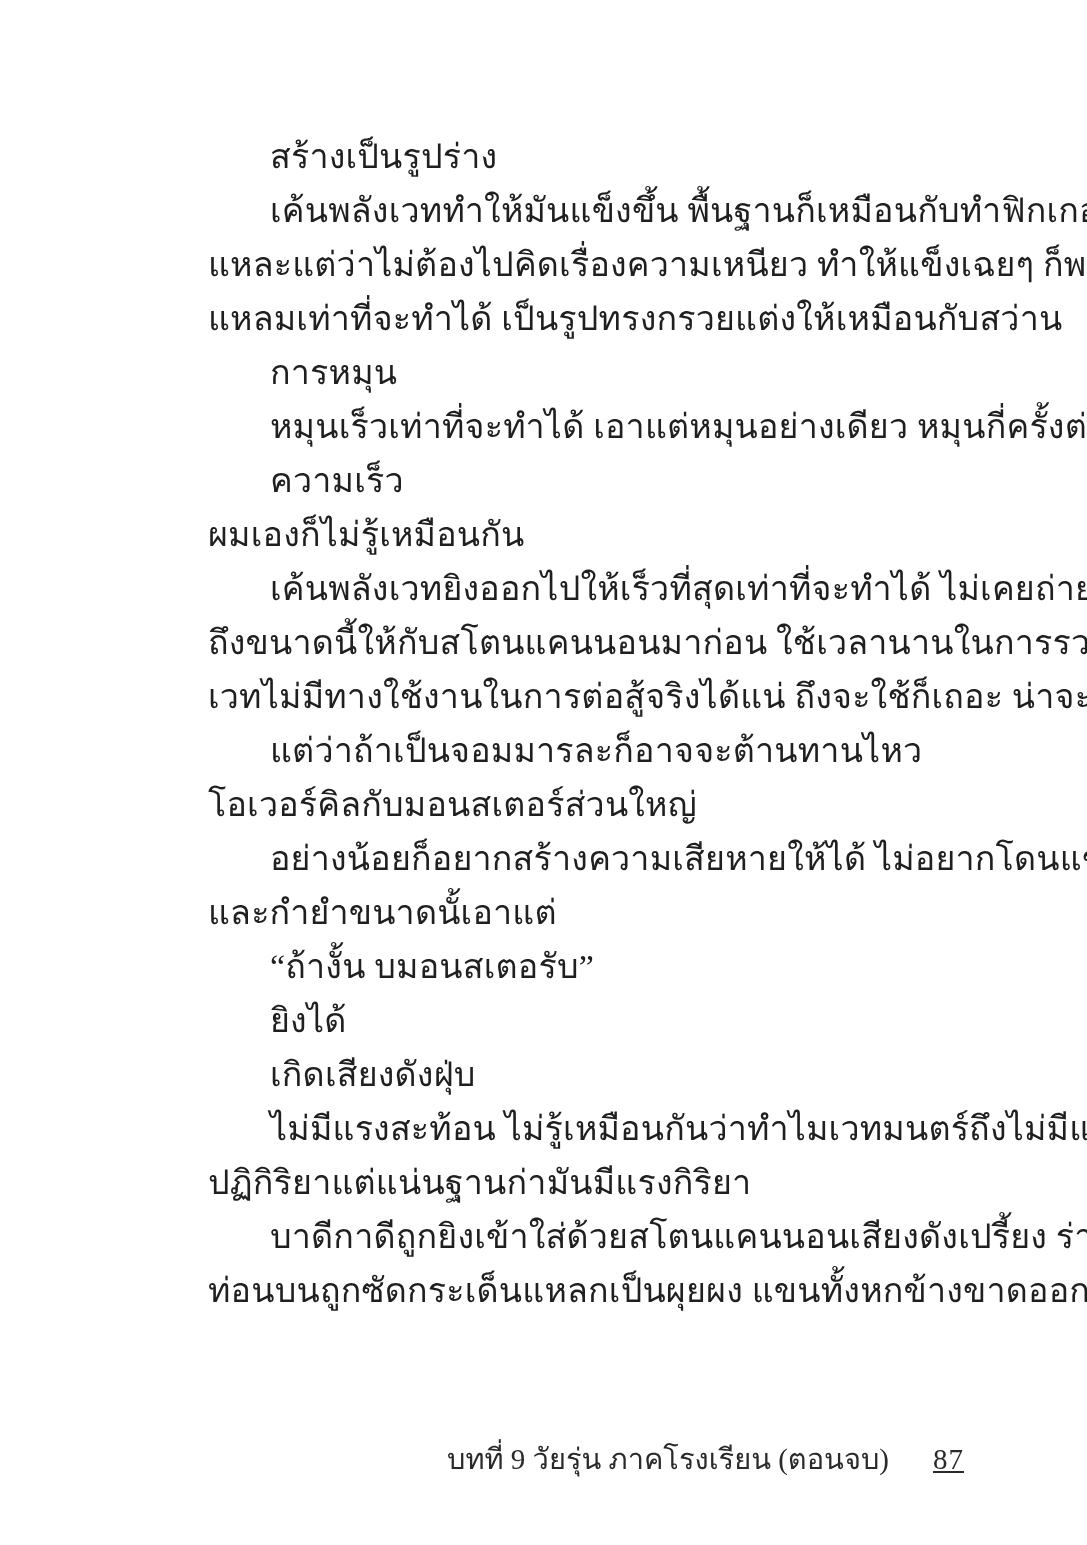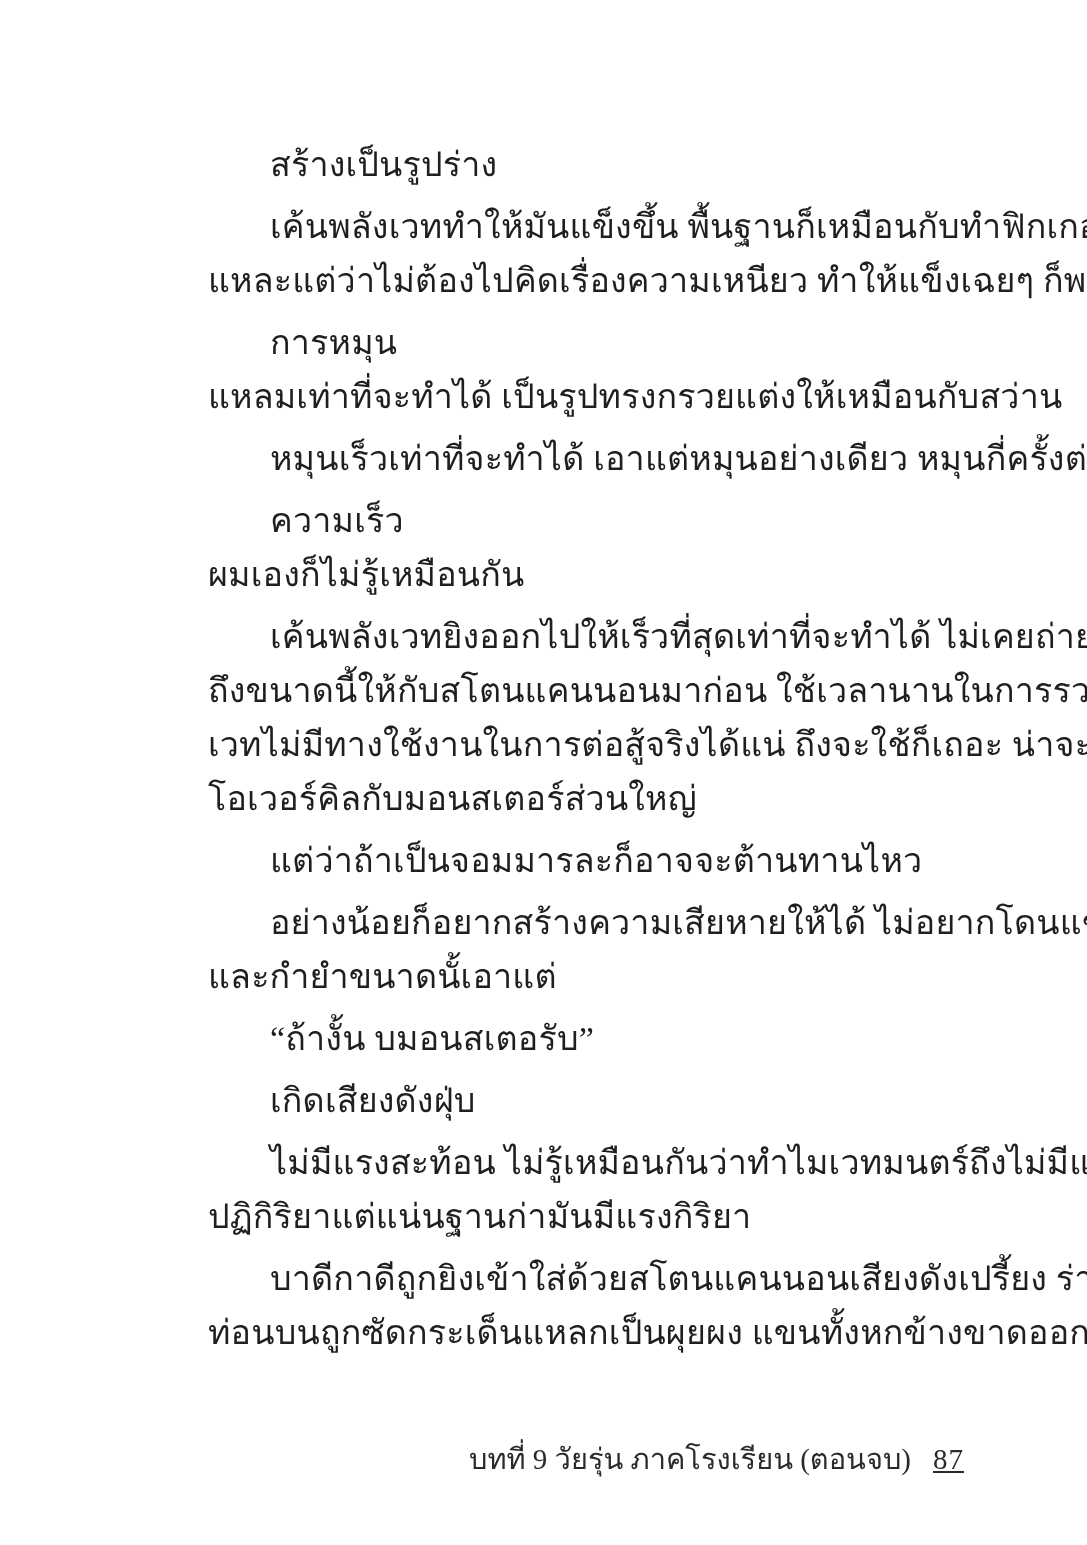--- a/index.html
+++ b/index.html
@@ -25,62 +25,62 @@
     line-height: 54px;
     color: #1f1f1f;
     letter-spacing: 0.2px;
   }
   .text-line {
     height: 54px;
     white-space: nowrap;
   }
   .text-line.indent {
     padding-left: 62px;
-    margin-top: 8px;
   }
   .page-footer {
     position: absolute;
     left: 208px;
     top: 1436px;
     width: 756px;
     text-align: right;
     font-size: 29px;
     color: #2a2a2a;
     white-space: nowrap;
   }
   .footer-chapter {
-    margin-right: 22px;
+    margin-right: 44px;
   }
   .footer-pagenum {
     letter-spacing: 1px;
     text-decoration: underline;
   }
 </style>
 </head>
 <body>
 
 <div class="page">
 
   <div class="page-body">
     <div class="text-line indent">สร้างเป็นรูปร่าง</div>
     <div class="text-line indent">เค้นพลังเวททำให้มันแข็งขึ้น พื้นฐานก็เหมือนกับทำฟิกเกอร์น่ะ</div>
     <div class="text-line">แหละแต่ว่าไม่ต้องไปคิดเรื่องความเหนียว ทำให้แข็งเฉยๆ ก็พอ ทำให้มัน</div>
+    <div class="text-line">แหลมเท่าที่จะทำได้ เป็นรูปทรงกรวยแต่งให้เหมือนกับสว่าน</div>
     <div class="text-line indent">การหมุน</div>
-    <div class="text-line">แหลมเท่าที่จะทำได้ เป็นรูปทรงกรวยแต่งให้เหมือนกับสว่าน</div>
     <div class="text-line indent">หมุนเร็วเท่าที่จะทำได้ เอาแต่หมุนอย่างเดียว หมุนกี่ครั้งต่อวินาที</div>
     <div class="text-line indent">ความเร็ว</div>
     <div class="text-line">ผมเองก็ไม่รู้เหมือนกัน</div>
     <div class="text-line indent">เค้นพลังเวทยิงออกไปให้เร็วที่สุดเท่าที่จะทำได้ ไม่เคยถ่ายพลังเวท</div>
     <div class="text-line">ถึงขนาดนี้ให้กับสโตนแคนนอนมาก่อน ใช้เวลานานในการรวบรวมพลัง</div>
     <div class="text-line">เวทไม่มีทางใช้งานในการต่อสู้จริงได้แน่ ถึงจะใช้ก็เถอะ น่าจะเป็นการทำ</div>
+    <div class="text-line indent">แต่ว่าถ้าเป็นจอมมารละก็อาจจะต้านทานไหว</div>
     <div class="text-line">โอเวอร์คิลกับมอนสเตอร์ส่วนใหญ่</div>
-    <div class="text-line indent">แต่ว่าถ้าเป็นจอมมารละก็อาจจะต้านทานไหว</div>
     <div class="text-line indent">อย่างน้อยก็อยากสร้างความเสียหายให้ได้ ไม่อยากโดนแขนที่หนา</div>
     <div class="text-line">และกำยำขนาดนั้เอาแต่</div>
     <div class="text-line indent">“ถ้างั้น บมอนสเตอรับ”</div>
+    <div class="text-line indent">ยิงได้</div>
     <div class="text-line indent">เกิดเสียงดังฝุ่บ</div>
     <div class="text-line indent">ไม่มีแรงสะท้อน ไม่รู้เหมือนกันว่าทำไมเวทมนตร์ถึงไม่มีแรง</div>
     <div class="text-line">ปฏิกิริยาแต่แน่นฐานก่ามันมีแรงกิริยา</div>
     <div class="text-line indent">บาดีกาดีถูกยิงเข้าใส่ด้วยสโตนแคนนอนเสียงดังเปรี้ยง ร่าง</div>
     <div class="text-line">ท่อนบนถูกซัดกระเด็นแหลกเป็นผุยผง แขนทั้งหกข้างขาดออกเป็นชิ้นๆ</div>
   </div>
 
   <div class="page-footer">
     <span class="footer-chapter">บทที่ 9 วัยรุ่น ภาคโรงเรียน (ตอนจบ)</span><span class="footer-pagenum">87</span>
   </div>

